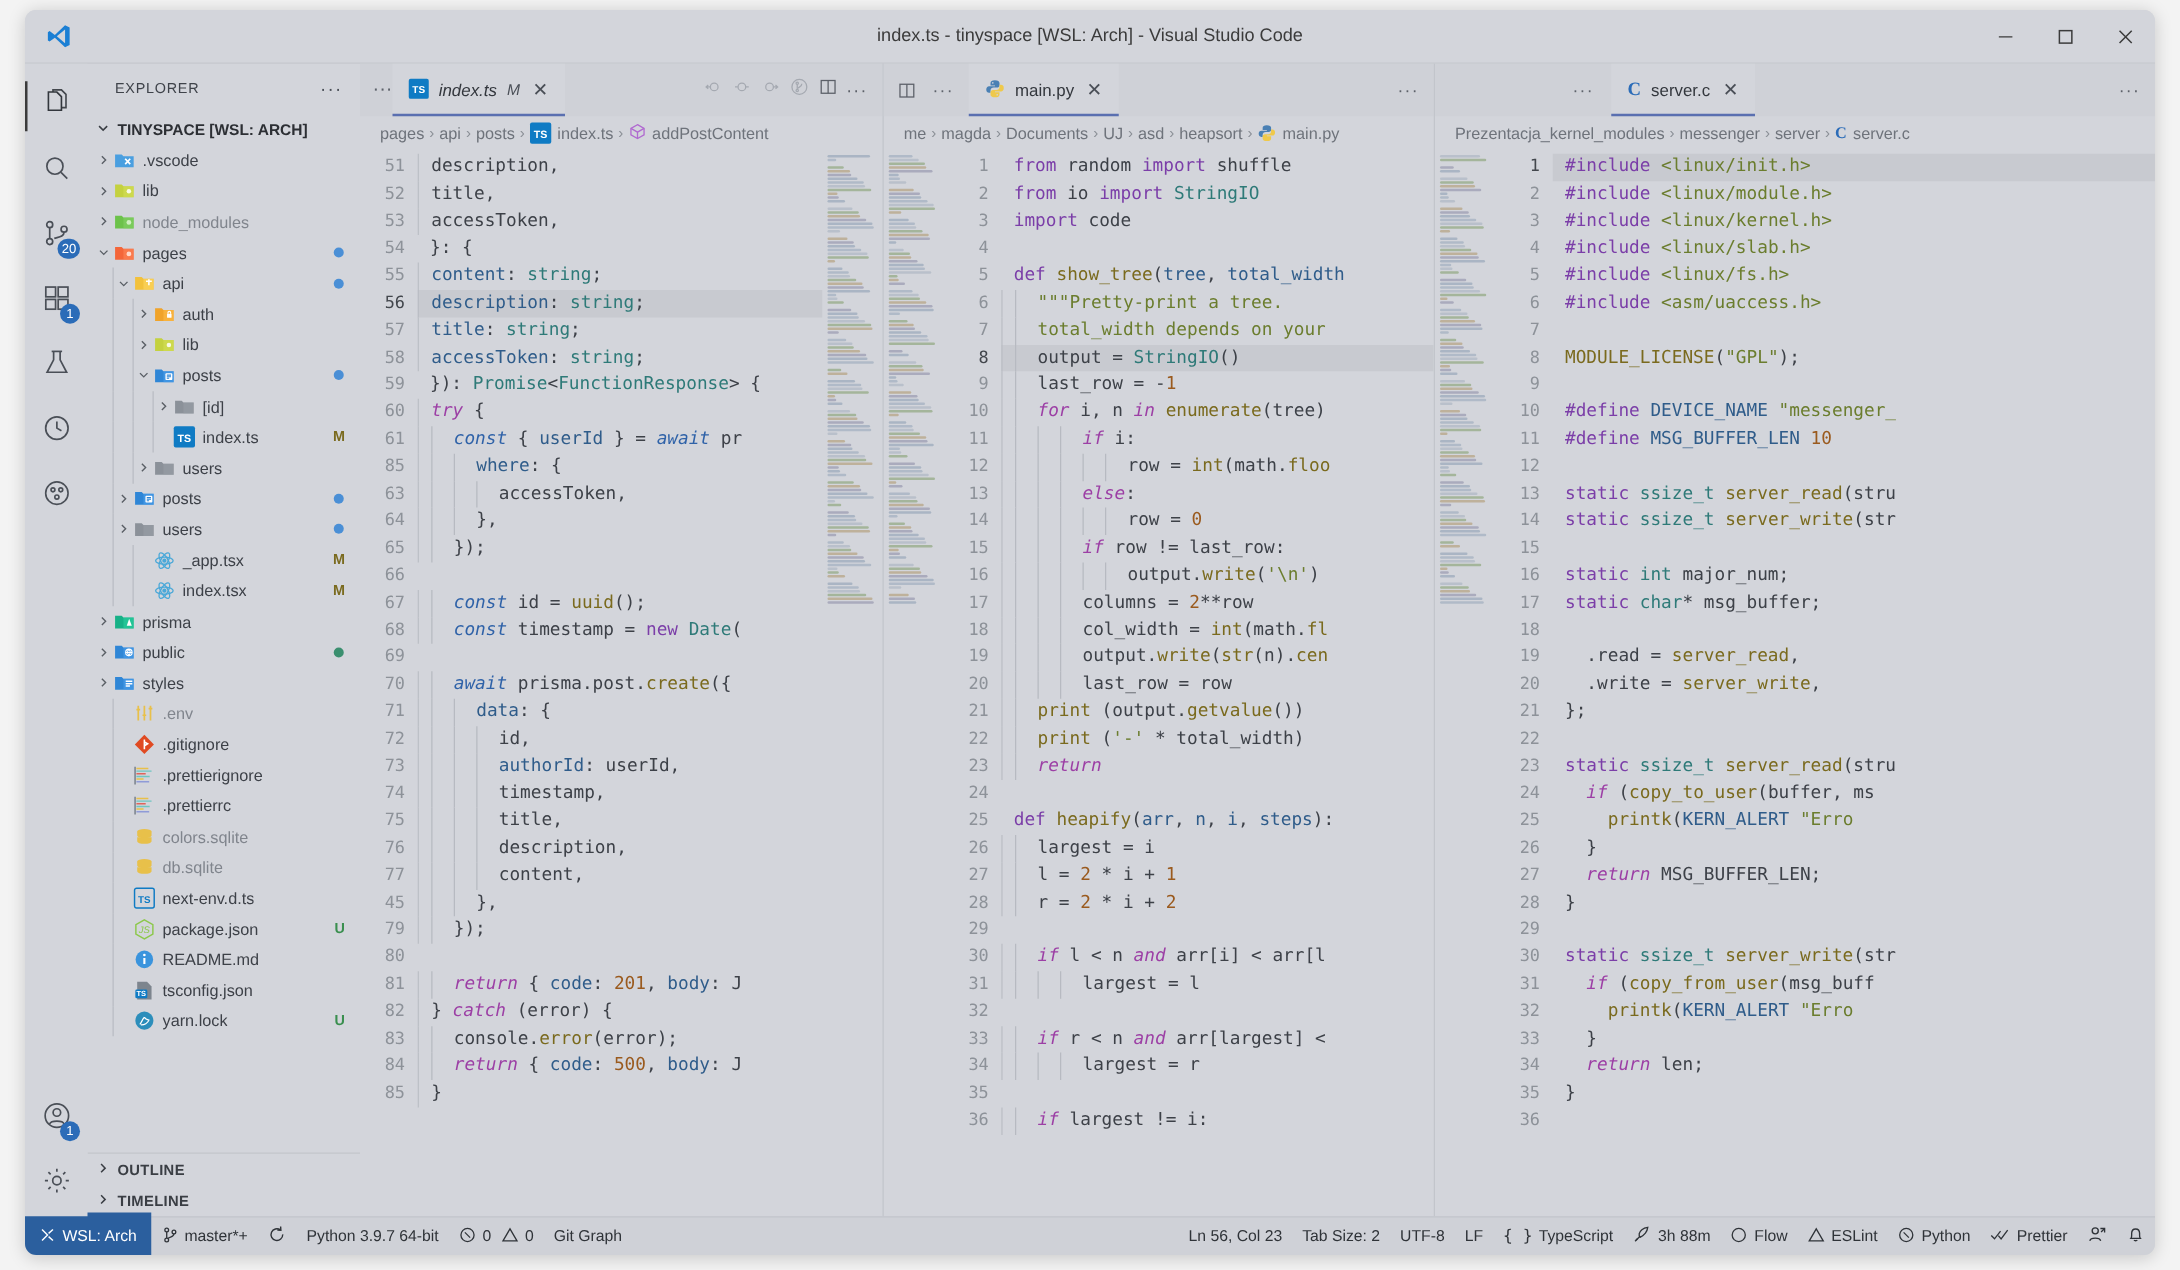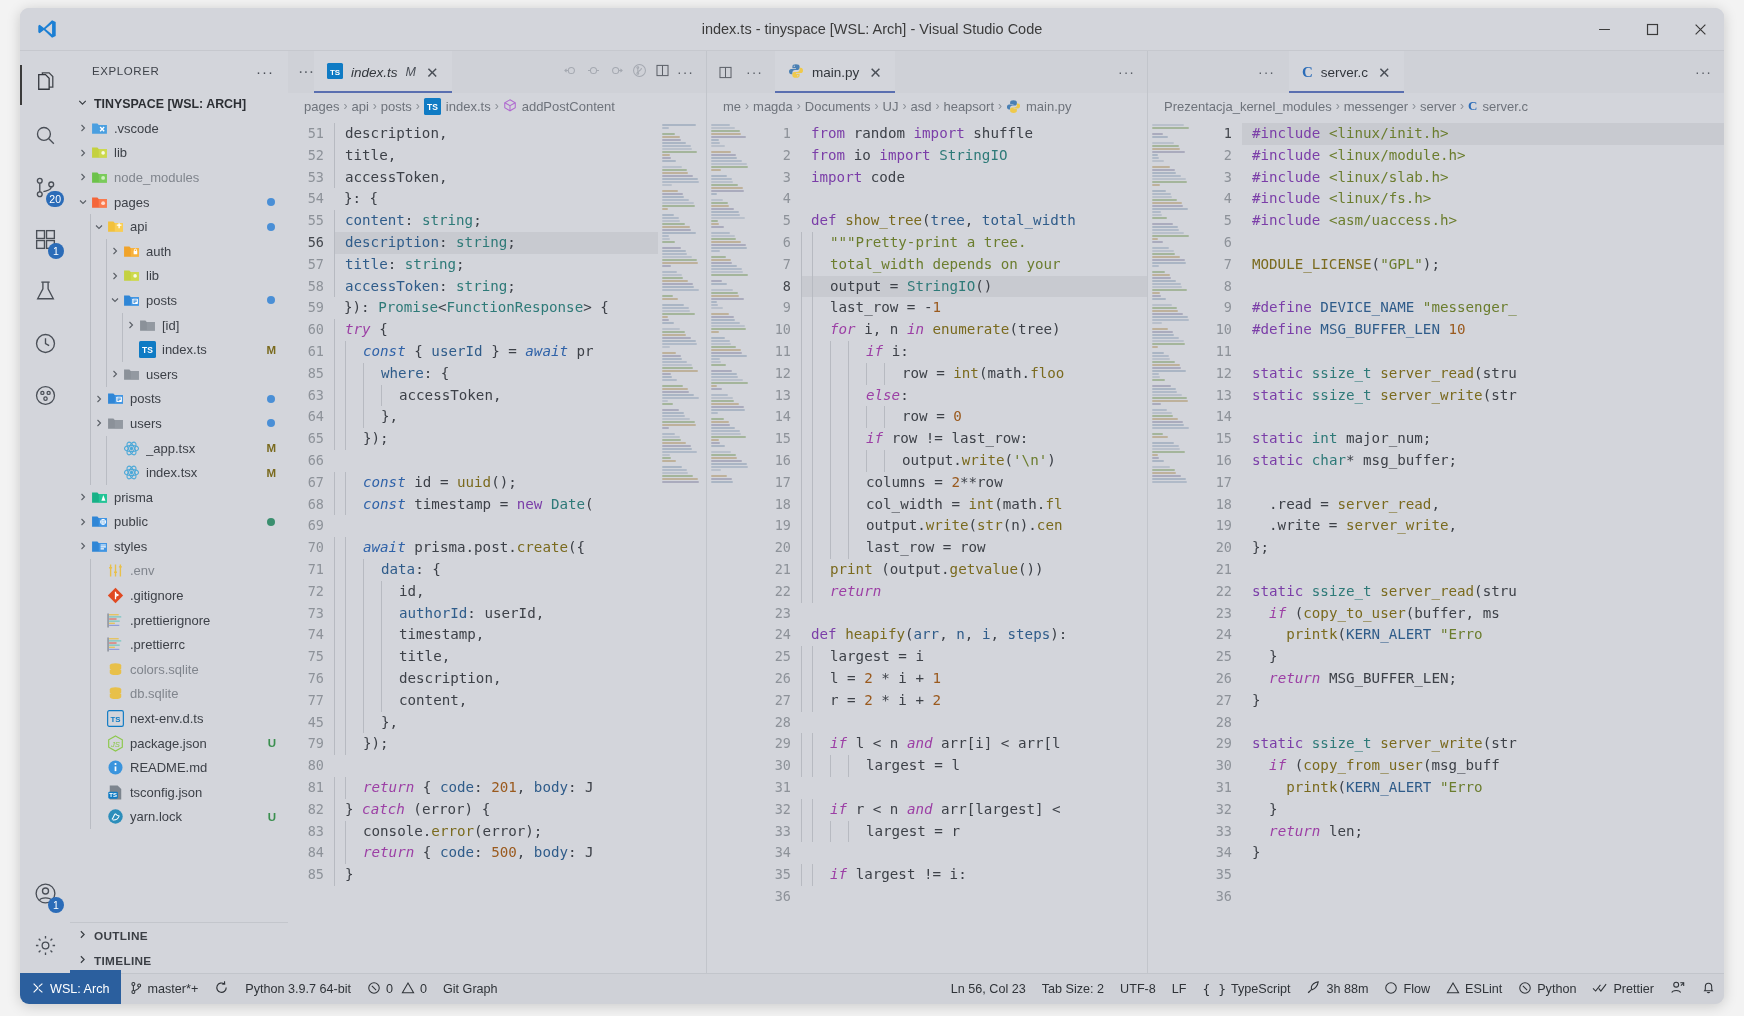--- a/index.html
+++ b/index.html
@@ -1288,20 +1288,21 @@
               <div class="ln"><span class="ind" style="width:10px"></span><span class="ind" style="width:17px"></span><span class="ind" style="width:17px"></span><span class="ind" style="width:17px"></span><span class="ind" style="width:17px"></span><span class="ind" style="width:17px"></span><span class="pl">row = </span><span class="fn">int</span><span class="pl">(math.</span><span class="fn">floo</span></div>
               <div class="ln"><span class="ind" style="width:10px"></span><span class="ind" style="width:17px"></span><span class="ind" style="width:17px"></span><span class="ind" style="width:17px"></span><span class="ctl">else</span><span class="pl">:</span></div>
               <div class="ln"><span class="ind" style="width:10px"></span><span class="ind" style="width:17px"></span><span class="ind" style="width:17px"></span><span class="ind" style="width:17px"></span><span class="ind" style="width:17px"></span><span class="ind" style="width:17px"></span><span class="pl">row = </span><span class="num">0</span></div>
               <div class="ln"><span class="ind" style="width:10px"></span><span class="ind" style="width:17px"></span><span class="ind" style="width:17px"></span><span class="ind" style="width:17px"></span><span class="ctl">if</span><span class="pl"> row != last_row:</span></div>
               <div class="ln"><span class="ind" style="width:10px"></span><span class="ind" style="width:17px"></span><span class="ind" style="width:17px"></span><span class="ind" style="width:17px"></span><span class="ind" style="width:17px"></span><span class="ind" style="width:17px"></span><span class="pl">output.</span><span class="fn">write</span><span class="pl">(</span><span class="str">'\n'</span><span class="pl">)</span></div>
               <div class="ln"><span class="ind" style="width:10px"></span><span class="ind" style="width:17px"></span><span class="ind" style="width:17px"></span><span class="ind" style="width:17px"></span><span class="pl">columns = </span><span class="num">2</span><span class="pl">**row</span></div>
               <div class="ln"><span class="ind" style="width:10px"></span><span class="ind" style="width:17px"></span><span class="ind" style="width:17px"></span><span class="ind" style="width:17px"></span><span class="pl">col_width = </span><span class="fn">int</span><span class="pl">(math.</span><span class="fn">fl</span></div>
               <div class="ln"><span class="ind" style="width:10px"></span><span class="ind" style="width:17px"></span><span class="ind" style="width:17px"></span><span class="ind" style="width:17px"></span><span class="pl">output.</span><span class="fn">write</span><span class="pl">(</span><span class="fn">str</span><span class="pl">(n).</span><span class="fn">cen</span></div>
               <div class="ln"><span class="ind" style="width:10px"></span><span class="ind" style="width:17px"></span><span class="ind" style="width:17px"></span><span class="ind" style="width:17px"></span><span class="pl">last_row = row</span></div>
               <div class="ln"><span class="ind" style="width:10px"></span><span class="ind" style="width:17px"></span><span class="fn">print</span><span class="pl"> (output.</span><span class="fn">getvalue</span><span class="pl">())</span></div>
+              <div class="ln"><span class="ind" style="width:10px"></span><span class="ind" style="width:17px"></span><span class="fn">print</span><span class="pl"> (</span><span class="str">'-'</span><span class="pl"> * total_width)</span></div>
               <div class="ln"><span class="ind" style="width:10px"></span><span class="ind" style="width:17px"></span><span class="ctl">return</span></div>
               <div class="ln"><span style="display:inline-block;width:10px"></span></div>
               <div class="ln"><span style="display:inline-block;width:10px"></span><span class="k">def</span><span class="pl"> </span><span class="fn">heapify</span><span class="pl">(</span><span class="var">arr</span><span class="pl">, </span><span class="var">n</span><span class="pl">, </span><span class="var">i</span><span class="pl">, </span><span class="var">steps</span><span class="pl">):</span></div>
               <div class="ln"><span class="ind" style="width:10px"></span><span class="ind" style="width:17px"></span><span class="pl">largest = i</span></div>
               <div class="ln"><span class="ind" style="width:10px"></span><span class="ind" style="width:17px"></span><span class="pl">l = </span><span class="num">2</span><span class="pl"> * i + </span><span class="num">1</span></div>
               <div class="ln"><span class="ind" style="width:10px"></span><span class="ind" style="width:17px"></span><span class="pl">r = </span><span class="num">2</span><span class="pl"> * i + </span><span class="num">2</span></div>
               <div class="ln"><span style="display:inline-block;width:10px"></span></div>
               <div class="ln"><span class="ind" style="width:10px"></span><span class="ind" style="width:17px"></span><span class="ctl">if</span><span class="pl"> l &lt; n </span><span class="ctl">and</span><span class="pl"> arr[i] &lt; arr[l</span></div>
               <div class="ln"><span class="ind" style="width:10px"></span><span class="ind" style="width:17px"></span><span class="ind" style="width:17px"></span><span class="ind" style="width:17px"></span><span class="pl">largest = l</span></div>
               <div class="ln"><span style="display:inline-block;width:10px"></span></div>
@@ -1500,20 +1501,21 @@
               <div>31</div>
               <div>32</div>
               <div>33</div>
               <div>34</div>
               <div>35</div>
               <div>36</div>
             </div>
           <div class="code" id="code-2">
               <div class="ln hl"><span style="display:inline-block;width:10px"></span><span class="pre">#include</span><span class="pl"> </span><span class="str">&lt;linux/init.h&gt;</span></div>
               <div class="ln"><span style="display:inline-block;width:10px"></span><span class="pre">#include</span><span class="pl"> </span><span class="str">&lt;linux/module.h&gt;</span></div>
+              <div class="ln"><span style="display:inline-block;width:10px"></span><span class="pre">#include</span><span class="pl"> </span><span class="str">&lt;linux/kernel.h&gt;</span></div>
               <div class="ln"><span style="display:inline-block;width:10px"></span><span class="pre">#include</span><span class="pl"> </span><span class="str">&lt;linux/slab.h&gt;</span></div>
               <div class="ln"><span style="display:inline-block;width:10px"></span><span class="pre">#include</span><span class="pl"> </span><span class="str">&lt;linux/fs.h&gt;</span></div>
               <div class="ln"><span style="display:inline-block;width:10px"></span><span class="pre">#include</span><span class="pl"> </span><span class="str">&lt;asm/uaccess.h&gt;</span></div>
               <div class="ln"><span style="display:inline-block;width:10px"></span></div>
               <div class="ln"><span style="display:inline-block;width:10px"></span><span class="fn">MODULE_LICENSE</span><span class="pl">(</span><span class="str">"GPL"</span><span class="pl">);</span></div>
               <div class="ln"><span style="display:inline-block;width:10px"></span></div>
               <div class="ln"><span style="display:inline-block;width:10px"></span><span class="pre">#define</span><span class="pl"> </span><span class="var">DEVICE_NAME</span><span class="pl"> </span><span class="str">"messenger_</span></div>
               <div class="ln"><span style="display:inline-block;width:10px"></span><span class="pre">#define</span><span class="pl"> </span><span class="var">MSG_BUFFER_LEN</span><span class="pl"> </span><span class="num">10</span></div>
               <div class="ln"><span style="display:inline-block;width:10px"></span></div>
               <div class="ln"><span style="display:inline-block;width:10px"></span><span class="k">static</span><span class="pl"> </span><span class="ty">ssize_t</span><span class="pl"> </span><span class="fn">server_read</span><span class="pl">(stru</span></div>

